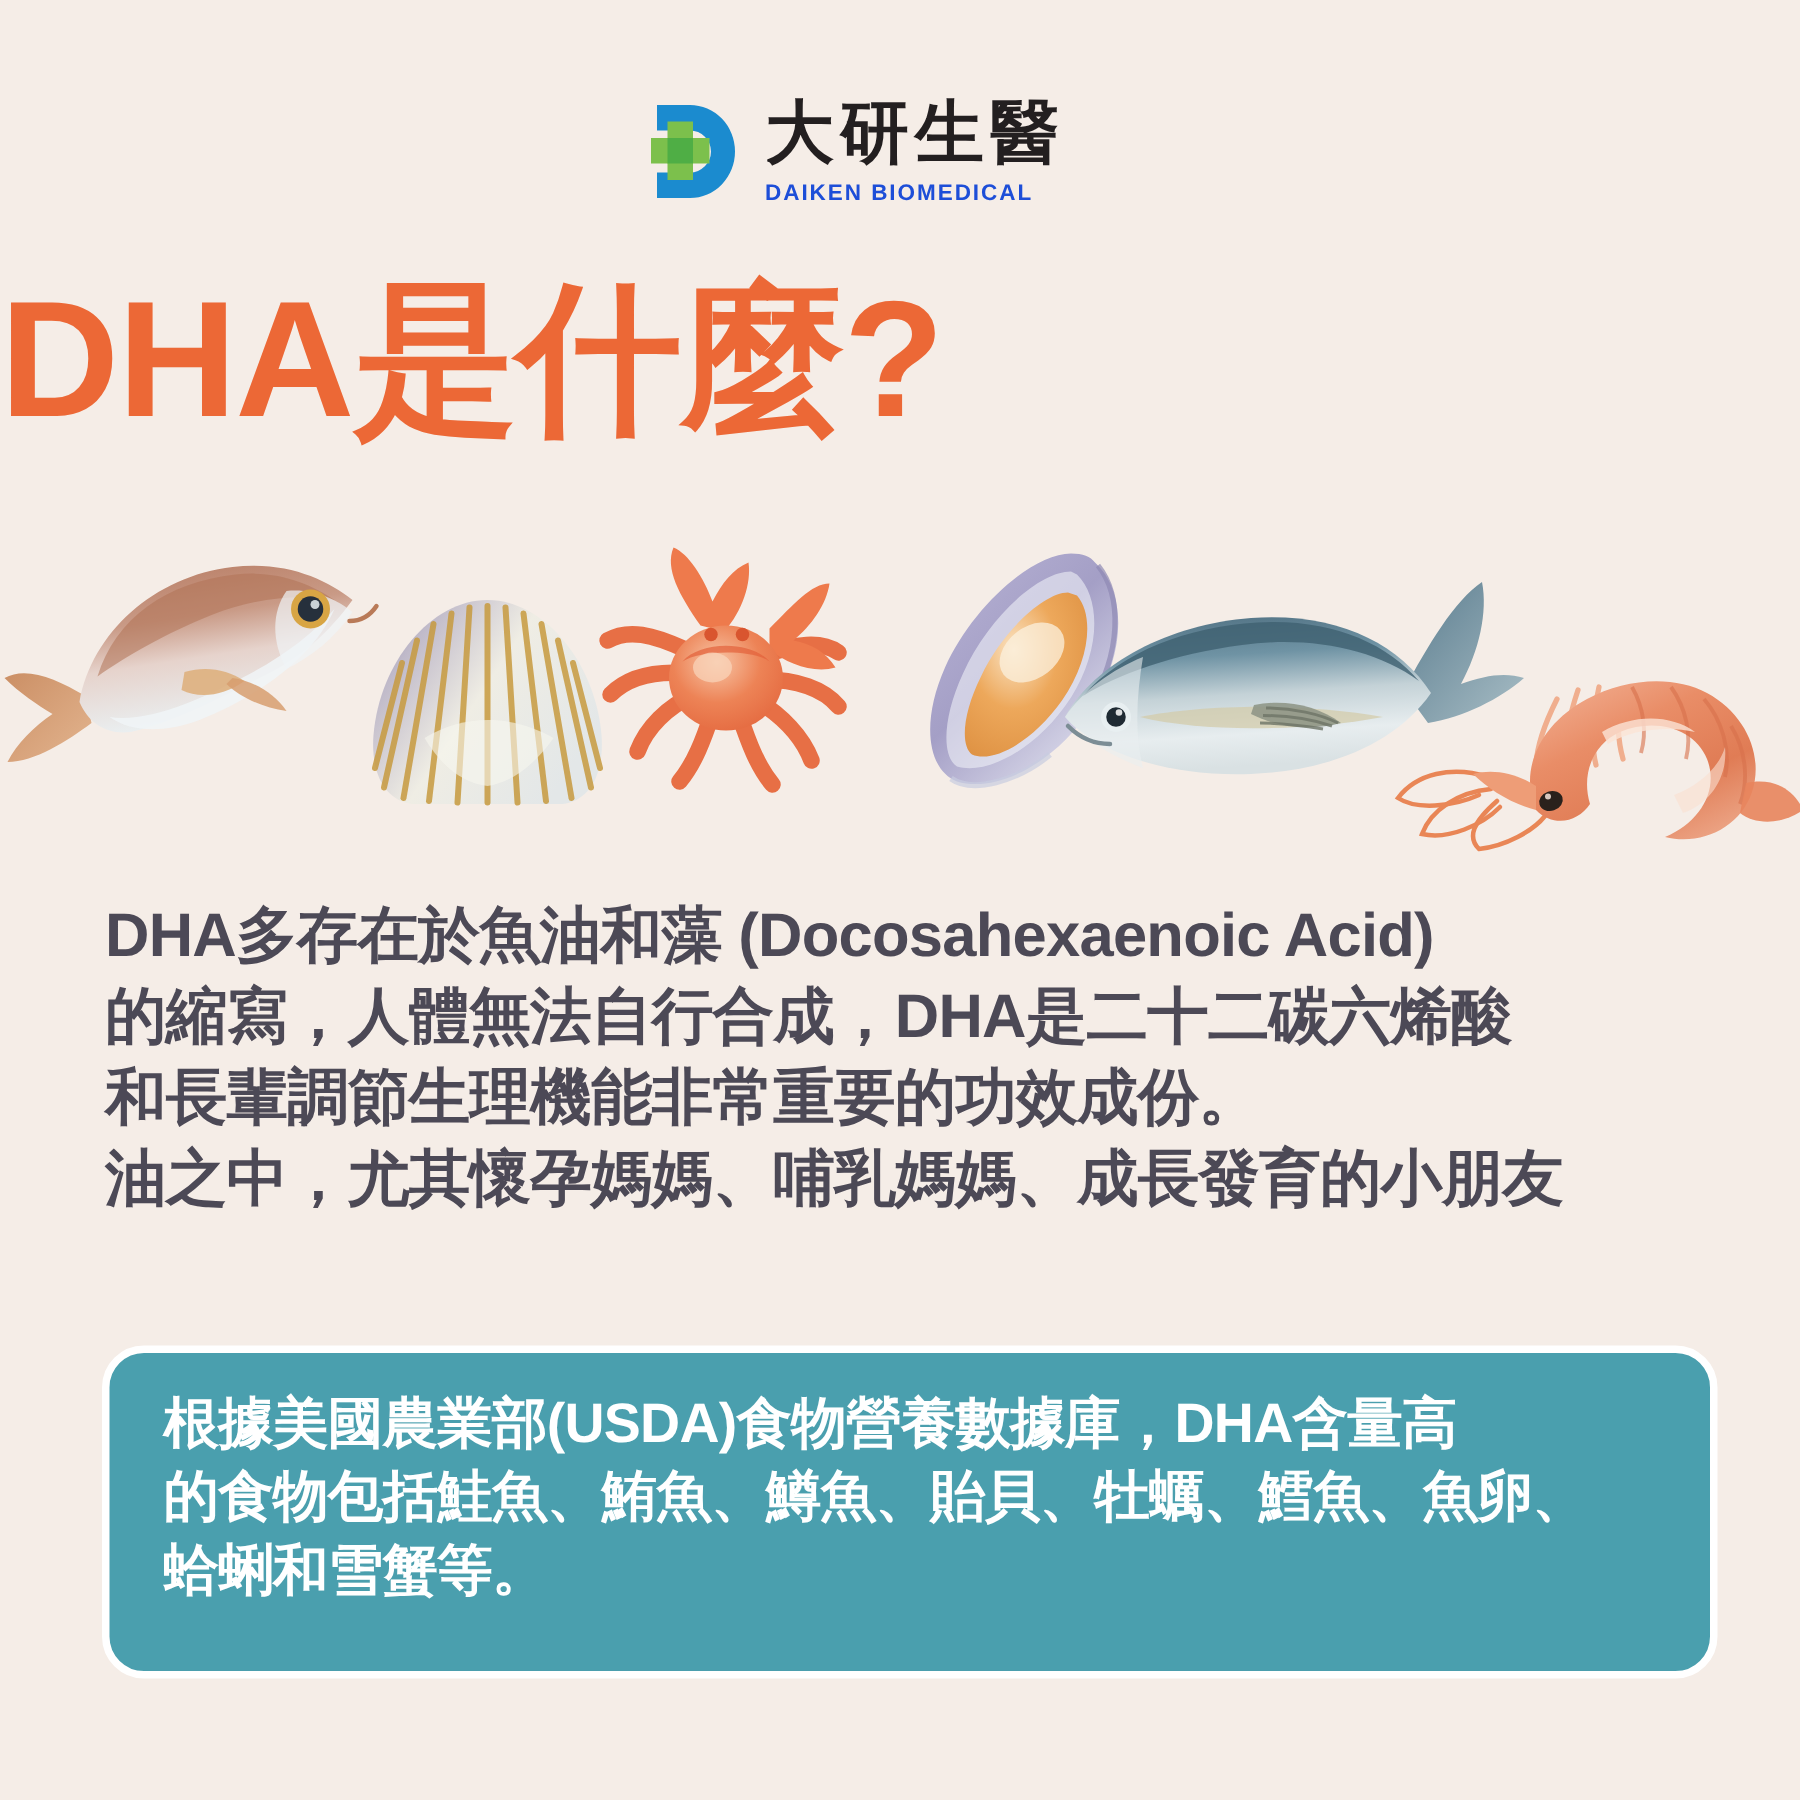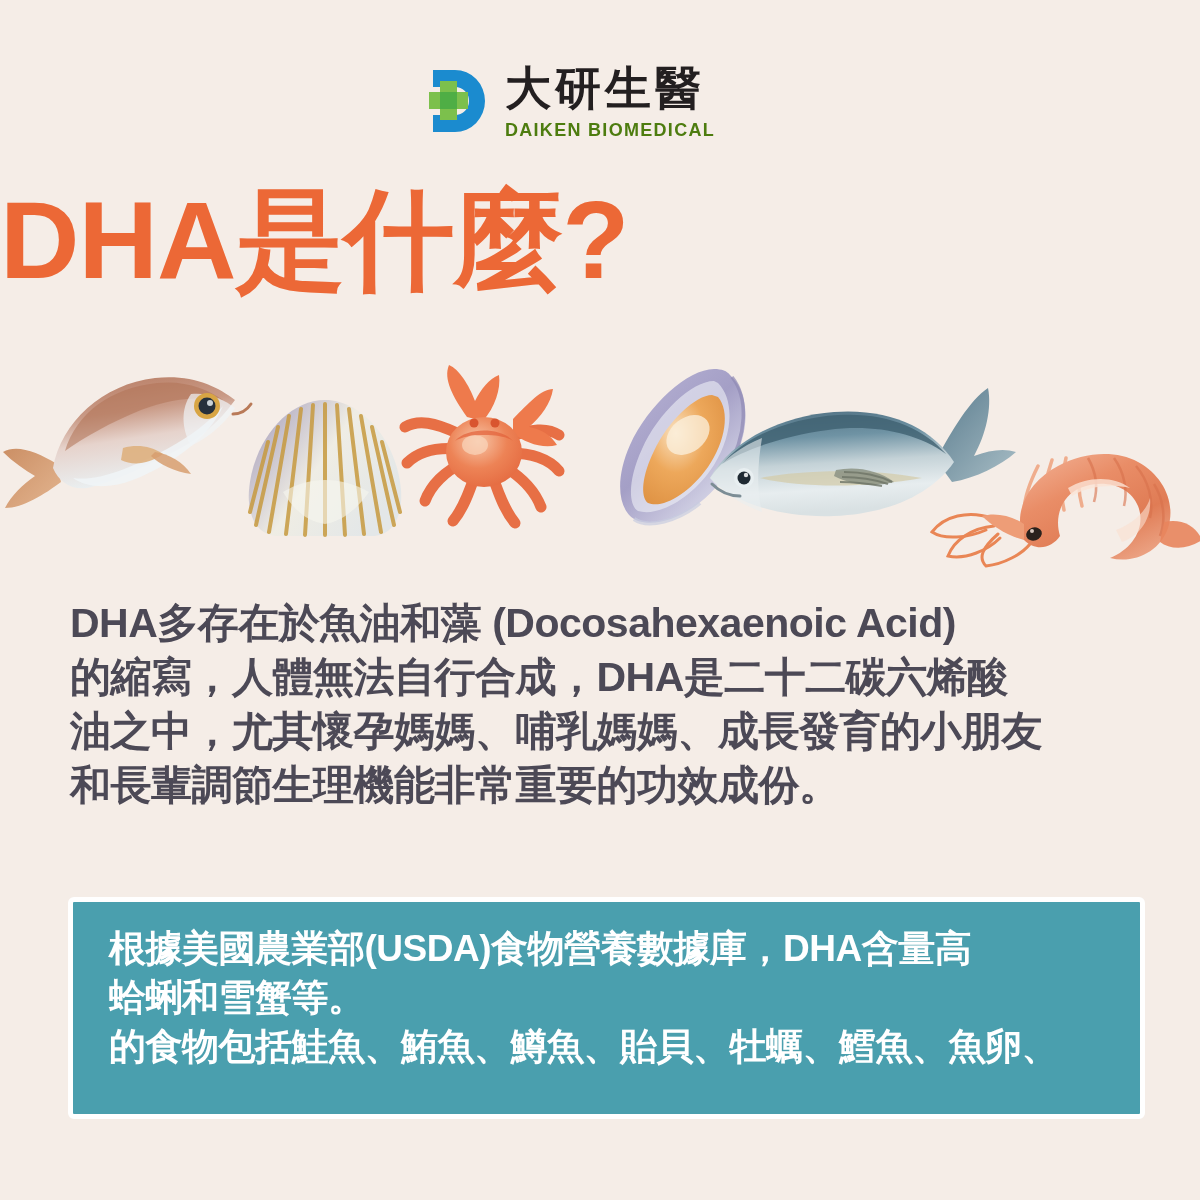--- a/index.html
+++ b/index.html
@@ -17,21 +17,21 @@
     display:flex; align-items:flex-start; justify-content:center;
   }
   #logo-mark { position:relative; width:78px; height:78px; margin-right:14px; flex:none; }
   #logo-wordmark { display:flex; flex-direction:column; align-items:flex-start; }
   #logo-cn {
     font-size:46px; font-weight:700; color:#231F20;
     letter-spacing:4px; line-height:1; margin-top:3px;
     font-family:"Liberation Sans","DejaVu Sans", sans-serif;
   }
   #logo-en {
-    font-size:18px; font-weight:700; color:#4d7c0f;
+    font-size:15px; font-weight:700; color:#1d4ed8;
     letter-spacing:1.3px; line-height:1; margin-top:10px;
   }
 
   
   #title {
     position:absolute; top:182px; left:0; width:1200px;
     text-align:left;
     font-size:110px; font-weight:700; line-height:1.06;
     color:#EC6836; letter-spacing:-1px;
     font-family:"Liberation Sans","DejaVu Sans", sans-serif;
@@ -50,21 +50,21 @@
     font-size:41px; font-weight:700; line-height:1.32;
     color:#4C4956; letter-spacing:-0.5px;
     font-family:"Liberation Sans","DejaVu Sans", sans-serif;
   }
   #body-paragraph .ln { display:block; white-space:nowrap; }
 
   
   #callout {
     position:absolute; left:68px; top:897px; width:1077px; height:222px;
     background:#4A9FAE;
-    border-radius:6px;
+    border-radius:28px;
     border:5px solid #FFFFFF;
     padding:22px 30px 0 36px;
   }
   #callout-text {
     font-size:37px; font-weight:700; line-height:1.33;
     color:#FFFFFF; letter-spacing:-0.5px;
     font-family:"Liberation Sans","DejaVu Sans", sans-serif;
   }
   #callout-text .ln { display:block; white-space:nowrap; }
 </style>
@@ -313,23 +313,23 @@
       <circle cx="112" cy="155" r="2" fill="#F4E4DA" opacity="0.85"></circle>
 
       <path d="M244 146 C262 142 276 150 282 164 C268 174 250 174 240 166 Z" fill="#E8845C" opacity="0.9"></path>
     </svg>
   </div>
 </div>
 
 <div id="body-paragraph">
   <span class="ln">DHA多存在於魚油和藻 (Docosahexaenoic Acid)</span>
   <span class="ln">的縮寫，人體無法自行合成，DHA是二十二碳六烯酸</span>
+  <span class="ln">和長輩調節生理機能非常重要的功效成份。</span>
   <span class="ln">油之中，尤其懷孕媽媽、哺乳媽媽、成長發育的小朋友</span>
-  <span class="ln">和長輩調節生理機能非常重要的功效成份。</span>
 </div>
 
 <div id="callout">
   <div id="callout-text">
     <span class="ln">根據美國農業部(USDA)食物營養數據庫，DHA含量高</span>
+    <span class="ln">的食物包括鮭魚、鮪魚、鱒魚、貽貝、牡蠣、鱈魚、魚卵、</span>
     <span class="ln">蛤蜊和雪蟹等。</span>
-    <span class="ln">的食物包括鮭魚、鮪魚、鱒魚、貽貝、牡蠣、鱈魚、魚卵、</span>
   </div>
 </div>
 
 </body></html>

